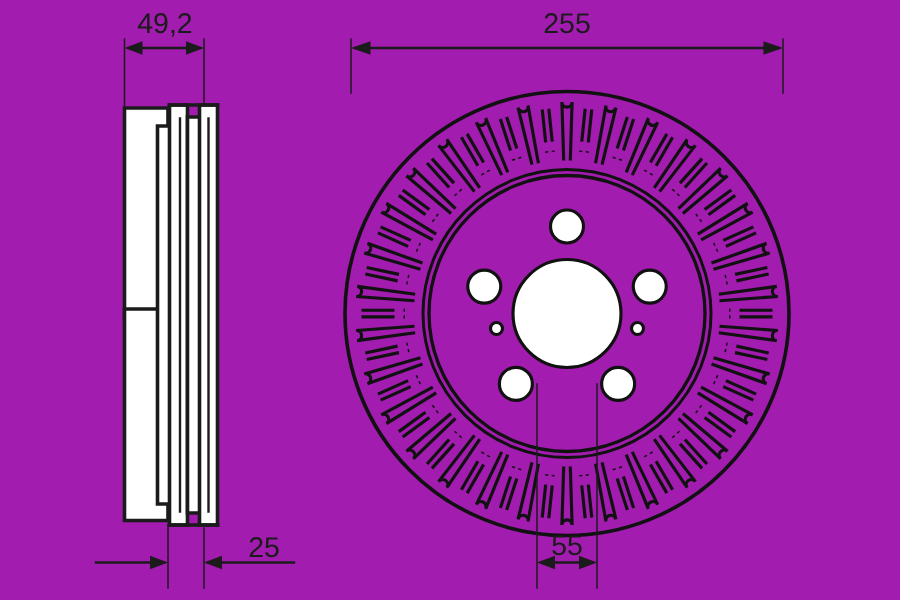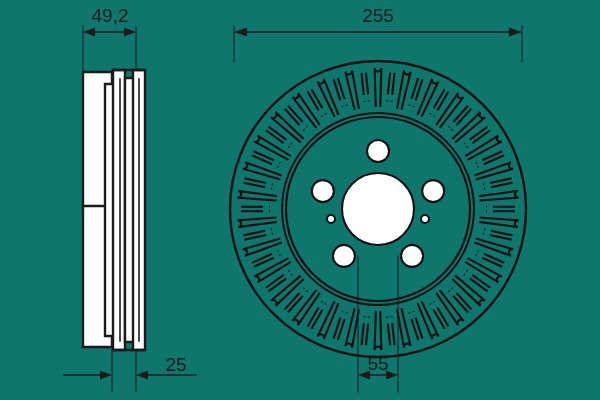--- a/index.html
+++ b/index.html
@@ -8,21 +8,21 @@
     padding: 0;
     background: #ffffff;
   }
   body {
     font-family: "Liberation Sans", sans-serif;
   }
   #stage {
     position: relative;
     width: 600px;
     height: 400px;
-    background: #0f766e;
+    background: #a21caf;
     overflow: hidden;
   }
   #drawing {
     position: absolute;
     left: 0;
     top: 0;
     width: 600px;
     height: 400px;
   }
   .dim-text {

